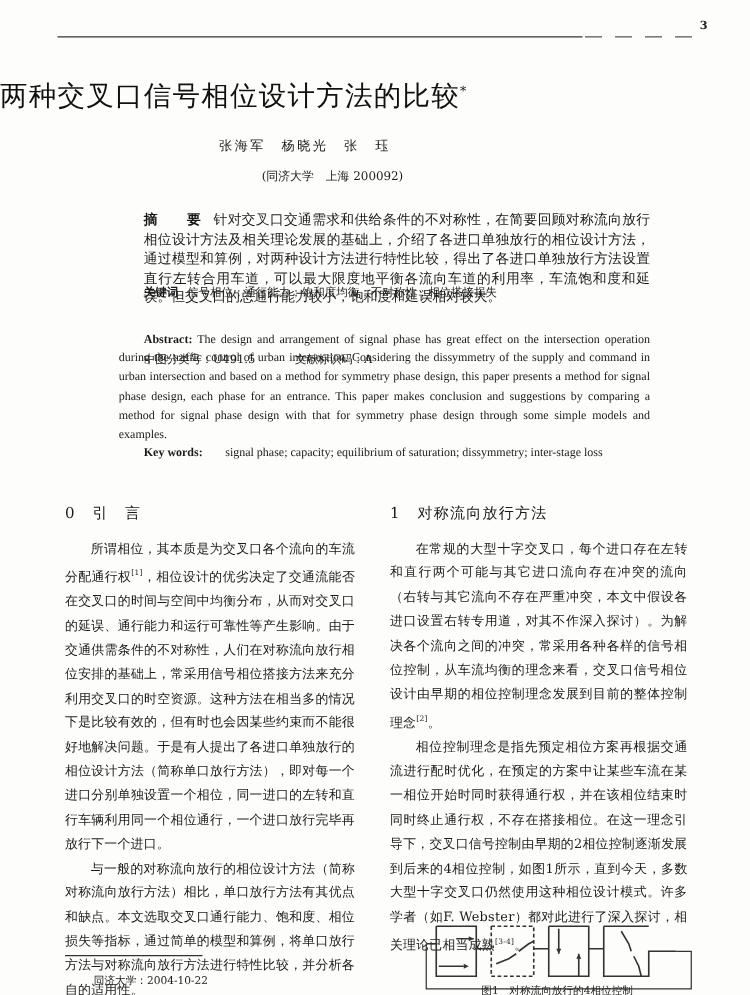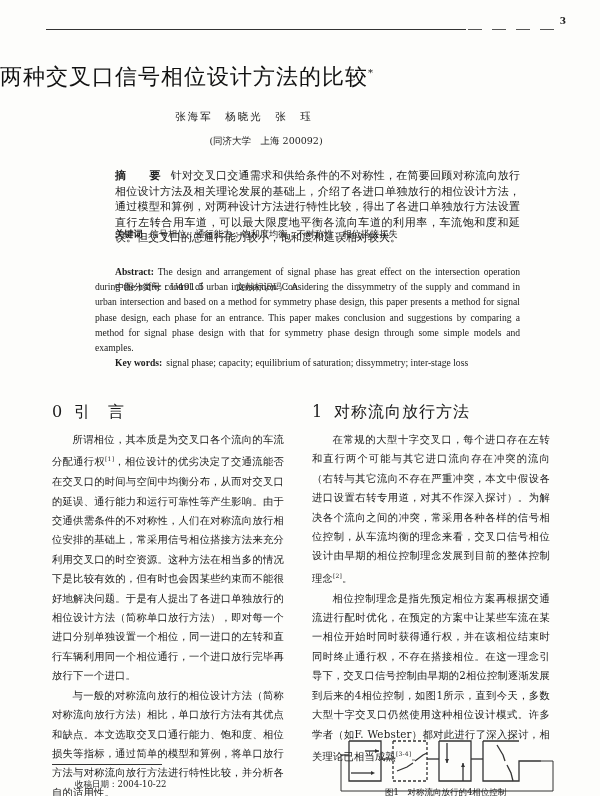--- a/index.html
+++ b/index.html
@@ -38,23 +38,23 @@
   .kw-line { position: absolute; left: 115px; font-size: 9.2px; }
   .kw-line .k { font-weight: bold; margin-right: 7px; }
 
   .en-abstract {
     position: absolute; left: 95px; top: 264px; width: 425px;
     font-family: "Liberation Serif", serif; font-size: 9.6px; line-height: 15.2px; text-align: justify;
   }
   .en-abstract .first { text-indent: 20px; }
   .en-kw { position: absolute; left: 115px; top: 357px; width: 420px;
     font-family: "Liberation Serif", serif; font-size: 9.6px; }
-  .en-kw b { margin-right: 4px; }
+  .en-kw b { margin-right: 18px; }
 
-  .section-head { position: absolute; font-size: 16px; letter-spacing: 1px; }
+  .section-head { position: absolute; font-size: 12px; letter-spacing: 1px; }
   .section-head .num { display: inline-block; width: 22px; }
   .col {
     position: absolute; width: 232px; font-size: 10.3px; line-height: 19.4px;
     text-align: justify; letter-spacing: 0.2px;
   }
   .col p { margin: 0; }
   .col .ind { text-indent: 2em; }
   .col sup { font-size: 6px; }
 
   .footnote-rule { position: absolute; left: 52px; top: 764px; width: 110px; height: 1px; background: #333; }
@@ -146,14 +146,14 @@
     <polygon points="44,16 44,20 40,18" transform="rotate(180 42 18)"></polygon>
     <polygon points="36,38 36,42 40,40"></polygon>
     <polygon points="112,30 110,26 114,26"></polygon>
     <polygon points="128,30 126,34 130,34"></polygon>
   </g>
 </svg>
 <div class="fig-caption">图1　对称流向放行的4相位控制</div>
 
 <div class="footnote-rule"></div>
 <div class="footnote">
-  <span>收稿日期：</span><span>2004-10-22</span>
+  <span>同济大学：</span><span>2004-10-22</span>
 </div>
 
 </body></html>

